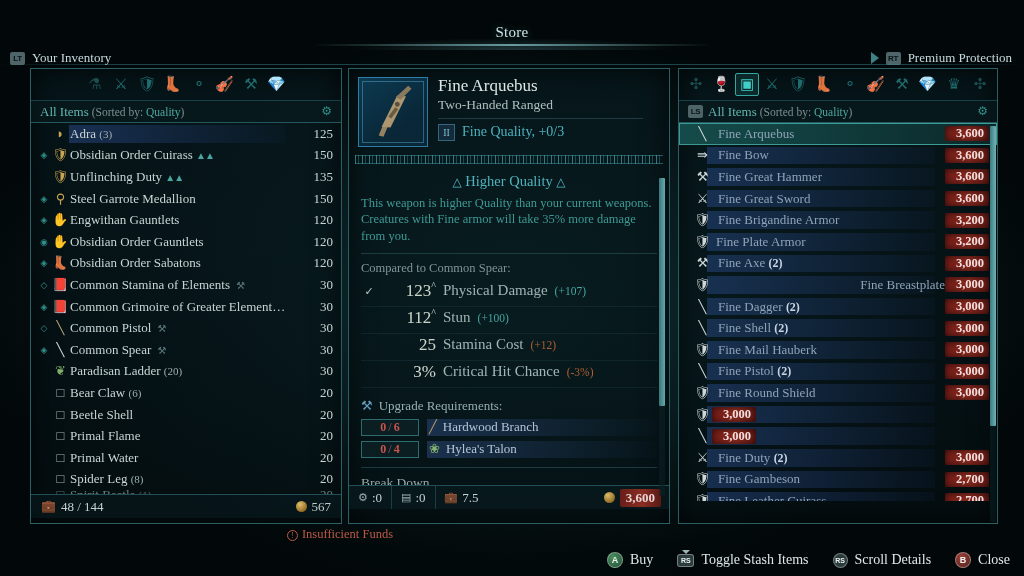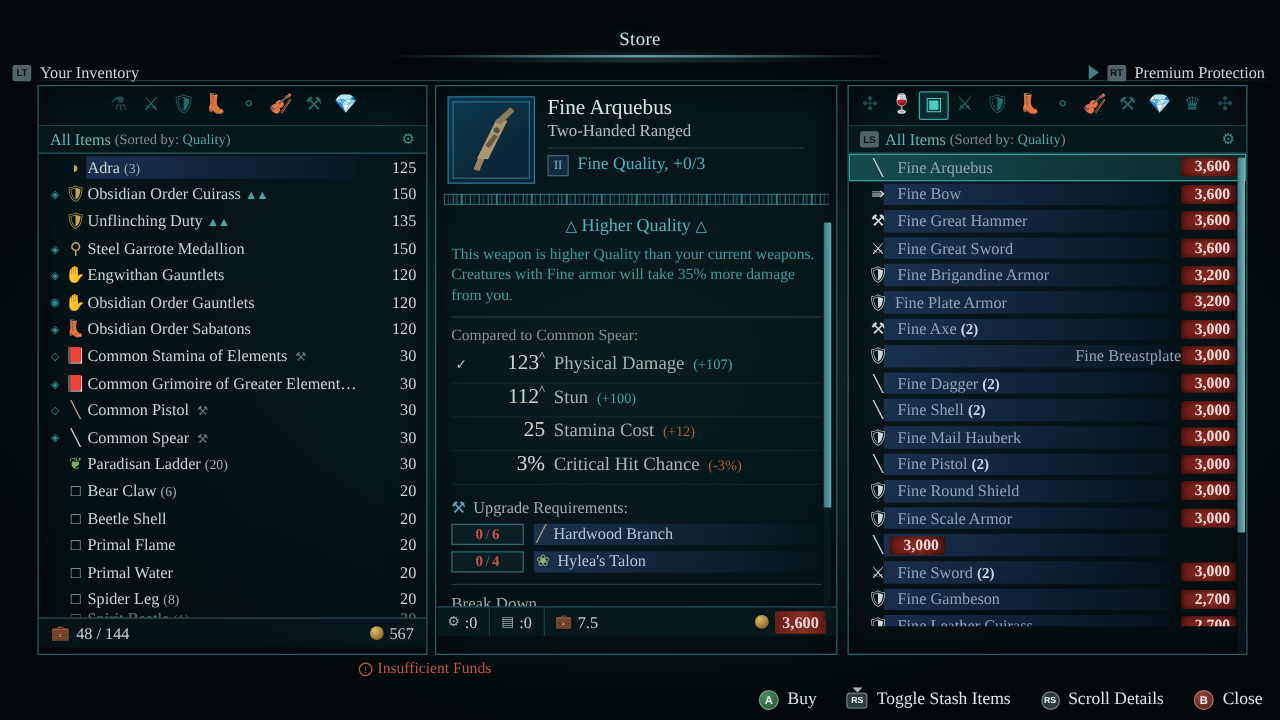--- a/index.html
+++ b/index.html
@@ -643,32 +643,31 @@
         </div>
         <div class="row">
           <div class="hl-bg" style="left: 28px; right: 62px;"></div>
           <span class="ico" style="color: rgb(207, 214, 214); margin-left: 8px;">🛡</span>
           <span class="nm" style="margin-left: 6px;"><span>Fine Round Shield</span></span>
           <span class="pr poor">3,000</span>
         </div>
         <div class="row">
           <div class="hl-bg" style="left: 28px; right: 62px;"></div>
           <span class="ico" style="color: rgb(207, 214, 214); margin-left: 8px;">🛡</span>
-          <span class="nm" style="margin-left: 6px;"><span>Fine Scale Armor</span></span>
           <span class="pr poor">3,000</span>
         </div>
         <div class="row">
           <div class="hl-bg" style="left: 28px; right: 62px;"></div>
           <span class="ico" style="color: rgb(207, 214, 214); margin-left: 8px;">╲</span>
           <span class="pr poor">3,000</span>
         </div>
         <div class="row">
           <div class="hl-bg" style="left: 28px; right: 62px;"></div>
           <span class="ico" style="color: rgb(207, 214, 214); margin-left: 8px;">⚔</span>
-          <span class="nm" style="margin-left: 6px;"><span>Fine Sword</span> <span class="qty">(2)</span></span>
+          <span class="nm" style="margin-left: 6px;"><span>Fine Duty</span> <span class="qty">(2)</span></span>
           <span class="pr poor">3,000</span>
         </div>
         <div class="row">
           <div class="hl-bg" style="left: 28px; right: 62px;"></div>
           <span class="ico" style="color: rgb(207, 214, 214); margin-left: 8px;">🛡</span>
           <span class="nm" style="margin-left: 6px;"><span>Fine Gambeson</span></span>
           <span class="pr poor">2,700</span>
         </div>
         <div class="row">
           <div class="hl-bg" style="left: 28px; right: 62px;"></div>

